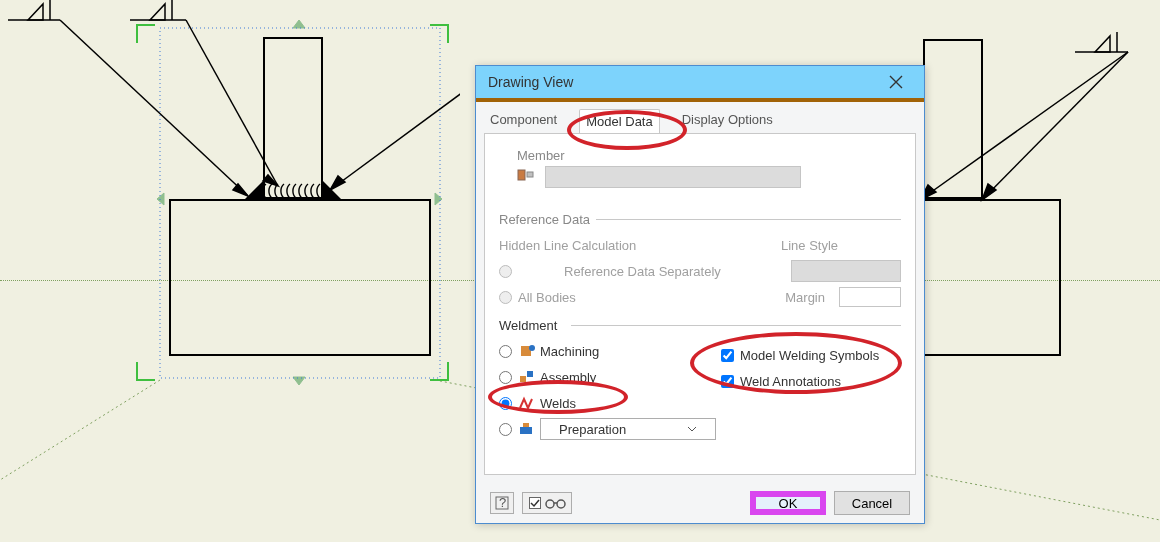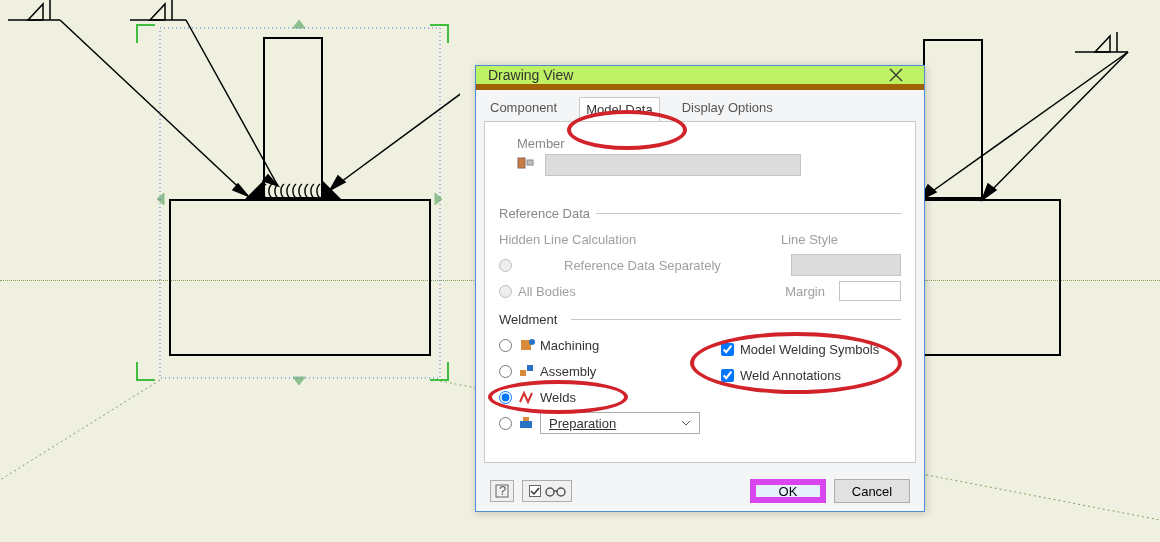--- a/index.html
+++ b/index.html
@@ -10,39 +10,39 @@
 
   
   svg.drawing { position: absolute; }
 
   
   .dialog {
     position: absolute; left: 475px; top: 65px; width: 450px;
     background: #f4f5f6; border: 1px solid #4c8ccf;
     box-shadow: 1px 1px 8px rgba(0,0,0,.2);
   }
-  .dlg-title { height: 24px; display: flex; align-items: center; padding: 0 12px; background: #bef264; border-bottom: 6px solid #a16207;}
+  .dlg-title { height: 36px; display: flex; align-items: center; padding: 0 12px; background: #7dd3fc; border-bottom: 4px solid #a16207;}
   .dlg-title .t { flex: 1; font-size: 14px; color: #333; }
   .dlg-close { width: 32px; height: 32px; display:flex; align-items:center; justify-content:center; cursor:pointer; }
   .dlg-close svg { width: 14px; height: 14px; }
   .tabs { display:flex; gap: 16px; padding: 6px 8px 0 8px; background:#f4f5f6; }
   .tab { padding: 4px 6px; color:#555; cursor:pointer; white-space: nowrap; }
   .tab.active { background:#fff; border:1px solid #c8c8c8; border-bottom:1px solid #fff; border-radius:2px 2px 0 0; position:relative; top:1px; color:#333;}
   .body { background:#fff; border:1px solid #c8c8c8; margin: 0 8px 8px 8px; padding: 12px 14px; height: 342px; position:relative;}
   .grp-label { color:#888; }
   .indent { margin-left: 18px; }
   .combo { height: 22px; background:#dcdcdc; border:1px solid #c5c5c5; }
   .combo.sm { width: 90px; }
   .radio-dis { width:13px; height:13px; border:1px solid #bcbcbc; border-radius:50%; display:inline-block; vertical-align:middle; margin-right:6px; background:#eee;}
   .row { display:flex; align-items:center; height: 26px; color:#333; }
   .row.dis { color:#a0a0a0; }
   .hr { height:1px; background:#c8c8c8; flex:1; margin-left:6px; }
   input[type=radio], input[type=checkbox] { margin:0 6px 0 0; }
   .ico { width:18px; height:16px; display:inline-block; margin-right:4px; vertical-align:middle;}
-  .sel { height:22px; border:1px solid #adadad; background:#fff; display:flex; align-items:center; padding: 0 8px; width:160px; justify-content:space-between;text-decoration:underline;}
+  .sel { height:22px; border:1px solid #adadad; background:#fff; display:flex; align-items:center; padding: 0 18px; width:176px; justify-content:space-between;}
   .btnbar { display:flex; align-items:center; padding: 8px 14px; gap:8px; }
   .btnbar .spacer { flex:1; }
   .btn { height:24px; min-width:76px; border:1px solid #adadad; background:#e1e1e1; cursor:pointer; display:flex; align-items:center; justify-content:center;}
   .btn.primary { border:6px solid #d946ef; background:#e5f1fb;align-items:center;}
   .iconbtn { width:24px; height:22px; border:1px solid #adadad; background:#f0f0f0; display:flex; align-items:center; justify-content:center; cursor:pointer;}
   .iconpair { width:50px; height:22px; border:1px solid #adadad; background:#f0f0f0; display:flex; align-items:center; justify-content:center; gap:3px; cursor:pointer;}
 
   
   .red-ellipse { position:absolute; border:4px solid #d2232a; border-radius:50%; pointer-events:none; }
 </style>
@@ -150,21 +150,21 @@
     <div class="row indent">
       <span style="margin-right:10px;">
         <svg width="18" height="16">
             <rect x="1" y="2" width="7" height="10" fill="#c97b43" stroke="#865"></rect>
             <rect x="10" y="4" width="6" height="5" fill="#c0c0c0" stroke="#888"></rect>
           </svg>
       </span>
       <div class="combo" style="width:256px;"></div>
     </div>
 
-    <div class="row" style="margin-top:22px;">
+    <div class="row" style="margin-top:16px;">
         <span class="grp-label">Reference Data</span>
         <span class="hr"></span>
       </div>
     <div class="row dis">
       <span style="flex:1;">Hidden Line Calculation</span>
       <span style="width:120px;">Line Style</span>
     </div>
     <div class="row dis">
       <span class="radio-dis"></span>
       <span style="flex:1;margin-left:46px;">Reference Data Separately</span>

